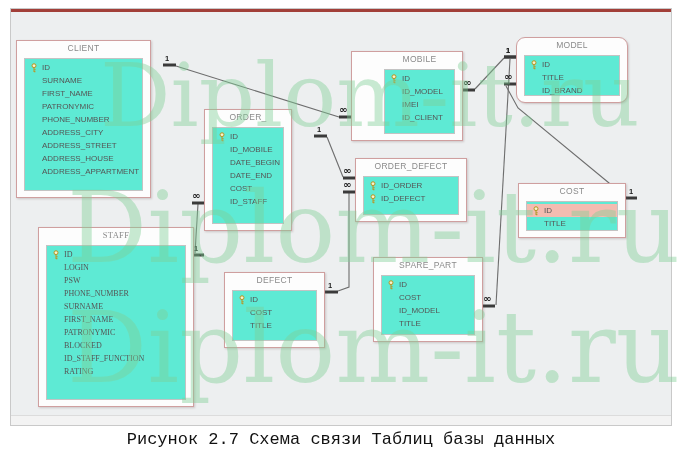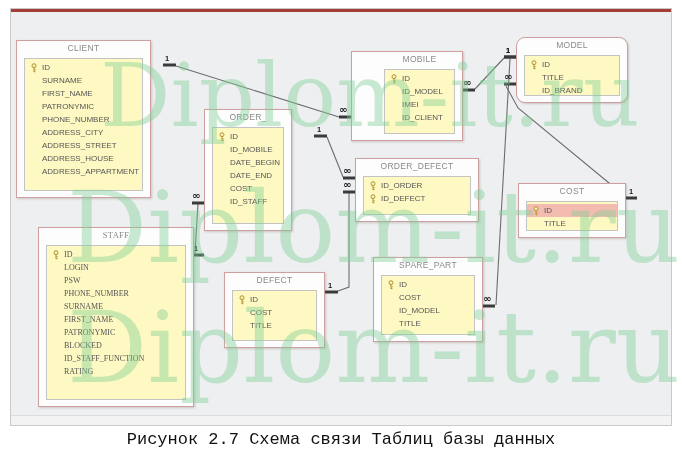--- a/index.html
+++ b/index.html
@@ -9,21 +9,21 @@
     border:1px solid #c9c9c9;}
   #topstrip{position:absolute;left:0;top:0;width:100%;height:3px;background:#a23f39;}
   #hscroll{position:absolute;left:0;bottom:0;width:100%;height:9px;background:#f3f3f3;
     border-top:1px solid #dcdcdc;}
   #wires{position:absolute;left:0;top:0;width:682px;height:460px;z-index:1;pointer-events:none;}
   #tables{position:absolute;left:0;top:0;width:682px;height:460px;z-index:2;}
   .tbl{position:absolute;box-sizing:border-box;display:flex;flex-direction:column;
     background:#fdfdfd;border:1px solid #cf9f9f;box-shadow:1px 1px 2px rgba(120,90,90,.28);}
   .tbl-title{flex:0 0 14px;text-align:center;font-size:8.5px;color:#8a8a8a;
     padding-top:2px;letter-spacing:.3px;}
-  .flds{flex:1;border:1px solid #c3c3c3;margin:1px 7px 6px 7px;background:#fef9c3;
+  .flds{flex:1;border:1px solid #c3c3c3;margin:1px 7px 6px 7px;background:#5eead4;
     padding:2px 0;overflow:hidden;}
   .frow{height:13px;display:flex;align-items:center;gap:3px;padding:0 4px 0 5px;
     font-size:8px;color:#555;white-space:nowrap;}
   .frow.hl{background:#f4bcb1;}
   .kslot{flex:0 0 9px;height:10px;display:flex;align-items:center;}
   #wm{position:absolute;left:0;top:0;width:682px;height:444px;z-index:3;pointer-events:none;margin-left:15px;}
   .wmtxt{position:absolute;font-family:"DejaVu Serif",serif;line-height:1;
     white-space:nowrap;}
   #caption{position:absolute;left:0;top:430px;width:682px;text-align:center;
     font-family:Liberation Mono, monospace;font-size:17px;color:#111;}
@@ -245,21 +245,21 @@
           <div class="frow">
             <span class="kslot"></span>
             <span>IMEI</span>
           </div>
           <div class="frow">
             <span class="kslot"></span>
             <span>ID_CLIENT</span>
           </div>
         </div>
       </div>
-      <div class="tbl" style="left: 355px; top: 158px; width: 124px; height: 64px;">
+      <div class="tbl" style="left: 355px; top: 158px; width: 112px; height: 64px;">
         <div class="tbl-title">ORDER_DEFECT</div>
         <div class="flds">
           <div class="frow">
             <span class="kslot">
               <svg width="8" height="10" viewBox="0 0 8 10">
                 <circle cx="4" cy="2.7" r="2" fill="#f2e3a6" stroke="#b59a2e" stroke-width="1"></circle>
                 <circle cx="4" cy="2.7" r="0.7" fill="#fff" stroke="none"></circle>
                 <path d="M4 4.7 V9 M4 6.8 h1.7 M4 8.6 h1.4" stroke="#b59a2e" stroke-width="1.1" fill="none"></path>
               </svg>
             </span>

